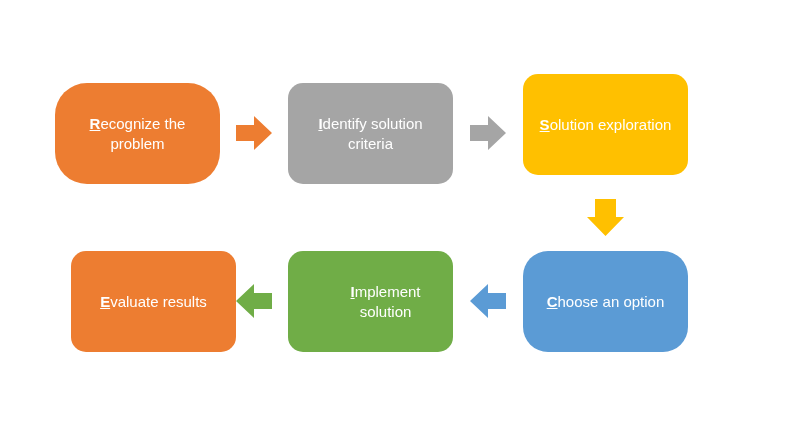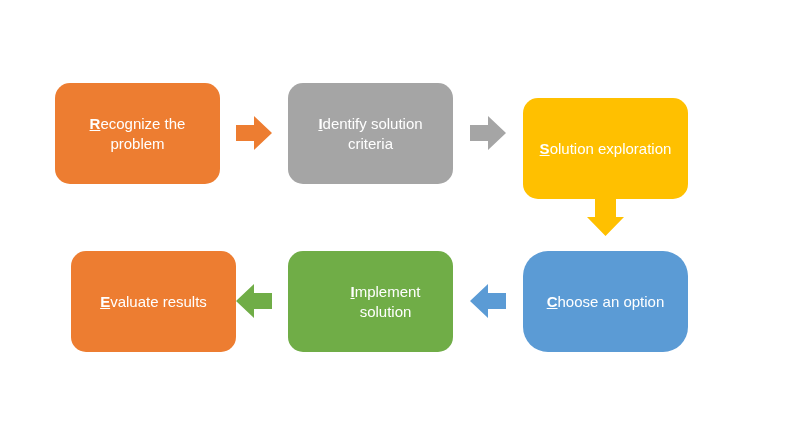--- a/index.html
+++ b/index.html
@@ -35,23 +35,23 @@
   }
   .flow-box .lead {
     font-weight: 700;
     text-decoration: underline;
   }
   .arrow {
     position: absolute;
     display: block;
   }
   
-  .pos-box-1 { left: 55px;  top: 83px;  }
+  .pos-box-1 { left: 55px;  top: 83px; border-radius: 32px;  }
   .pos-box-2 { left: 288px; top: 83px;  }
-  .pos-box-3 { left: 523px; top: 98px;  }
+  .pos-box-3 { left: 523px; top: 74px;  }
   .pos-box-4 { left: 523px; top: 251px; }
   .pos-box-5 { left: 288px; top: 251px; padding-left: 40px; }
   .pos-box-6 { left: 71px;  top: 251px; }
   .pos-arrow-1 { left: 236px; top: 116px; }
   .pos-arrow-2 { left: 470px; top: 116px; }
   .pos-arrow-3 { left: 587px; top: 199px; }
   .pos-arrow-4 { left: 470px; top: 284px; }
   .pos-arrow-5 { left: 236px; top: 284px; }
 </style>
 </head>

